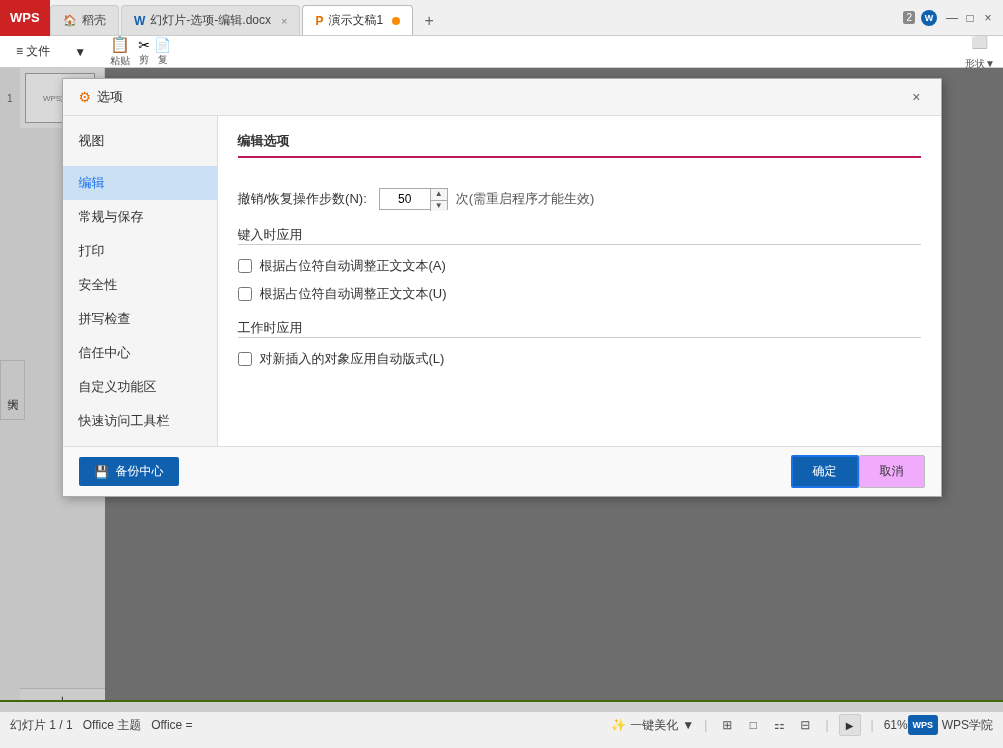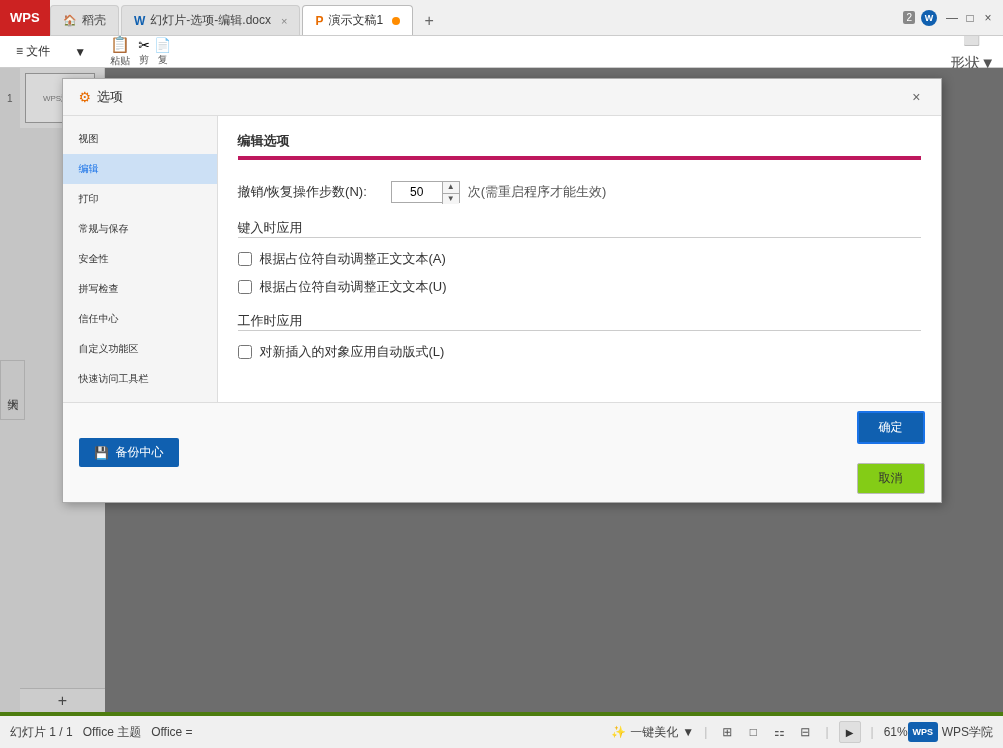--- a/index.html
+++ b/index.html
@@ -257,51 +257,52 @@
     
     .options-sidebar {
       width: 155px;
       background: #f5f5f5;
       border-right: 1px solid #ddd;
       padding: 8px 0;
     }
     .sidebar-item {
       padding: 8px 16px;
       cursor: pointer;
-      font-size: 10px;
+      font-size: 13px;
       color: #333;
     }
     .sidebar-item.active {
       background: #cce0f5;
       color: #1a73e8;
+      margin-top: 8px;
     }
 
     
     .options-content {
       flex: 1;
       padding: 16px 20px;
       overflow-y: auto;
     }
     .section-header {
       font-size: 13px;
       font-weight: bold;
       color: #333;
       padding-bottom: 6px;
-      border-bottom: 4px solid #be185d;
-      margin-bottom: 21px;
+      border-bottom: 2px solid #be185d;
+      margin-bottom: 30px;
     }
     .option-row {
       display: flex;
       align-items: center;
       margin-bottom: 12px;
       font-size: 13px;
       color: #333;
     }
     .option-label {
-      margin-right: 24px;
+      margin-right: 12px;
     }
     .number-input-group {
       display: flex;
       align-items: flex-start;
       border: 1px solid #aaa;
       height: 22px;
     }
     .number-input {
       width: 50px;
       height: 100%;
@@ -378,47 +379,46 @@
       padding: 6px 16px;
       background: #1060b0;
       color: white;
       border: none;
       cursor: pointer;
       font-size: 12px;
       border-radius: 2px;
     }
     .footer-right-btns {
       display: flex;
-      gap: 19px;
-      flex-direction: column;
+      gap: 0;
     }
     .ok-btn {
       padding: 6px 20px;
       background: #1060b0;
       color: white;
       border: 2px solid #1a73e8;
       cursor: pointer;
       font-size: 12px;
       border-radius: 2px;
     }
     .cancel-btn {
       padding: 6px 20px;
-      background: #84cc16;
+      background: #f0abfc;
       color: #333;
       border: 1px solid #bbb;
       cursor: pointer;
       font-size: 12px;
       border-radius: 2px;
     }
 
     
     .statusbar {
-      height: 36px;
+      height: 48px;
       background: #f0f0f0;
-      border-top: 4px solid #4d7c0f;
+      border-top: 2px solid #4d7c0f;
       display: flex;
       align-items: center;
       padding: 0 10px;
       font-size: 12px;
       color: #444;
       position: absolute;
       bottom: 0;
       left: 0;
       right: 0;
     }
@@ -563,21 +563,21 @@
       <span style="font-size:10px;color:#555;">剪</span>
     </div>
     <div style="display:flex;flex-direction:column;align-items:center;cursor:pointer;">
       <span style="font-size:14px;">📄</span>
       <span style="font-size:10px;color:#555;">复</span>
     </div>
   </div>
   <div style="flex:1;"></div>
   <div style="display:flex;flex-direction:column;align-items:center;cursor:pointer;">
     <span style="font-size:14px;">⬜</span>
-    <span style="font-size:15px;color:#555;margin-top:8px;">形状▼</span>
+    <span style="font-size:10px;color:#555;margin-top:8px;">形状▼</span>
   </div>
 </div>
 
 <div style="position:relative; height: calc(748px - 36px - 32px - 36px);">
 
   <div class="outline-tab">
     <span>大纲</span>
   </div>
 
   <div class="left-panel" style="margin-left:20px;">
@@ -603,22 +603,22 @@
           <span>选项</span>
         </div>
         <div class="dialog-close-btn">×</div>
       </div>
 
       <div class="dialog-body">
 
         <div class="options-sidebar">
           <div class="sidebar-item">视图</div>
           <div class="sidebar-item active">编辑</div>
+          <div class="sidebar-item">常规与保存</div>
           <div class="sidebar-item">打印</div>
-          <div class="sidebar-item">常规与保存</div>
           <div class="sidebar-item">安全性</div>
           <div class="sidebar-item">拼写检查</div>
           <div class="sidebar-item">信任中心</div>
           <div class="sidebar-item">自定义功能区</div>
           <div class="sidebar-item">快速访问工具栏</div>
         </div>
 
         <div class="options-content">
 
           <div class="section-header">编辑选项</div>

